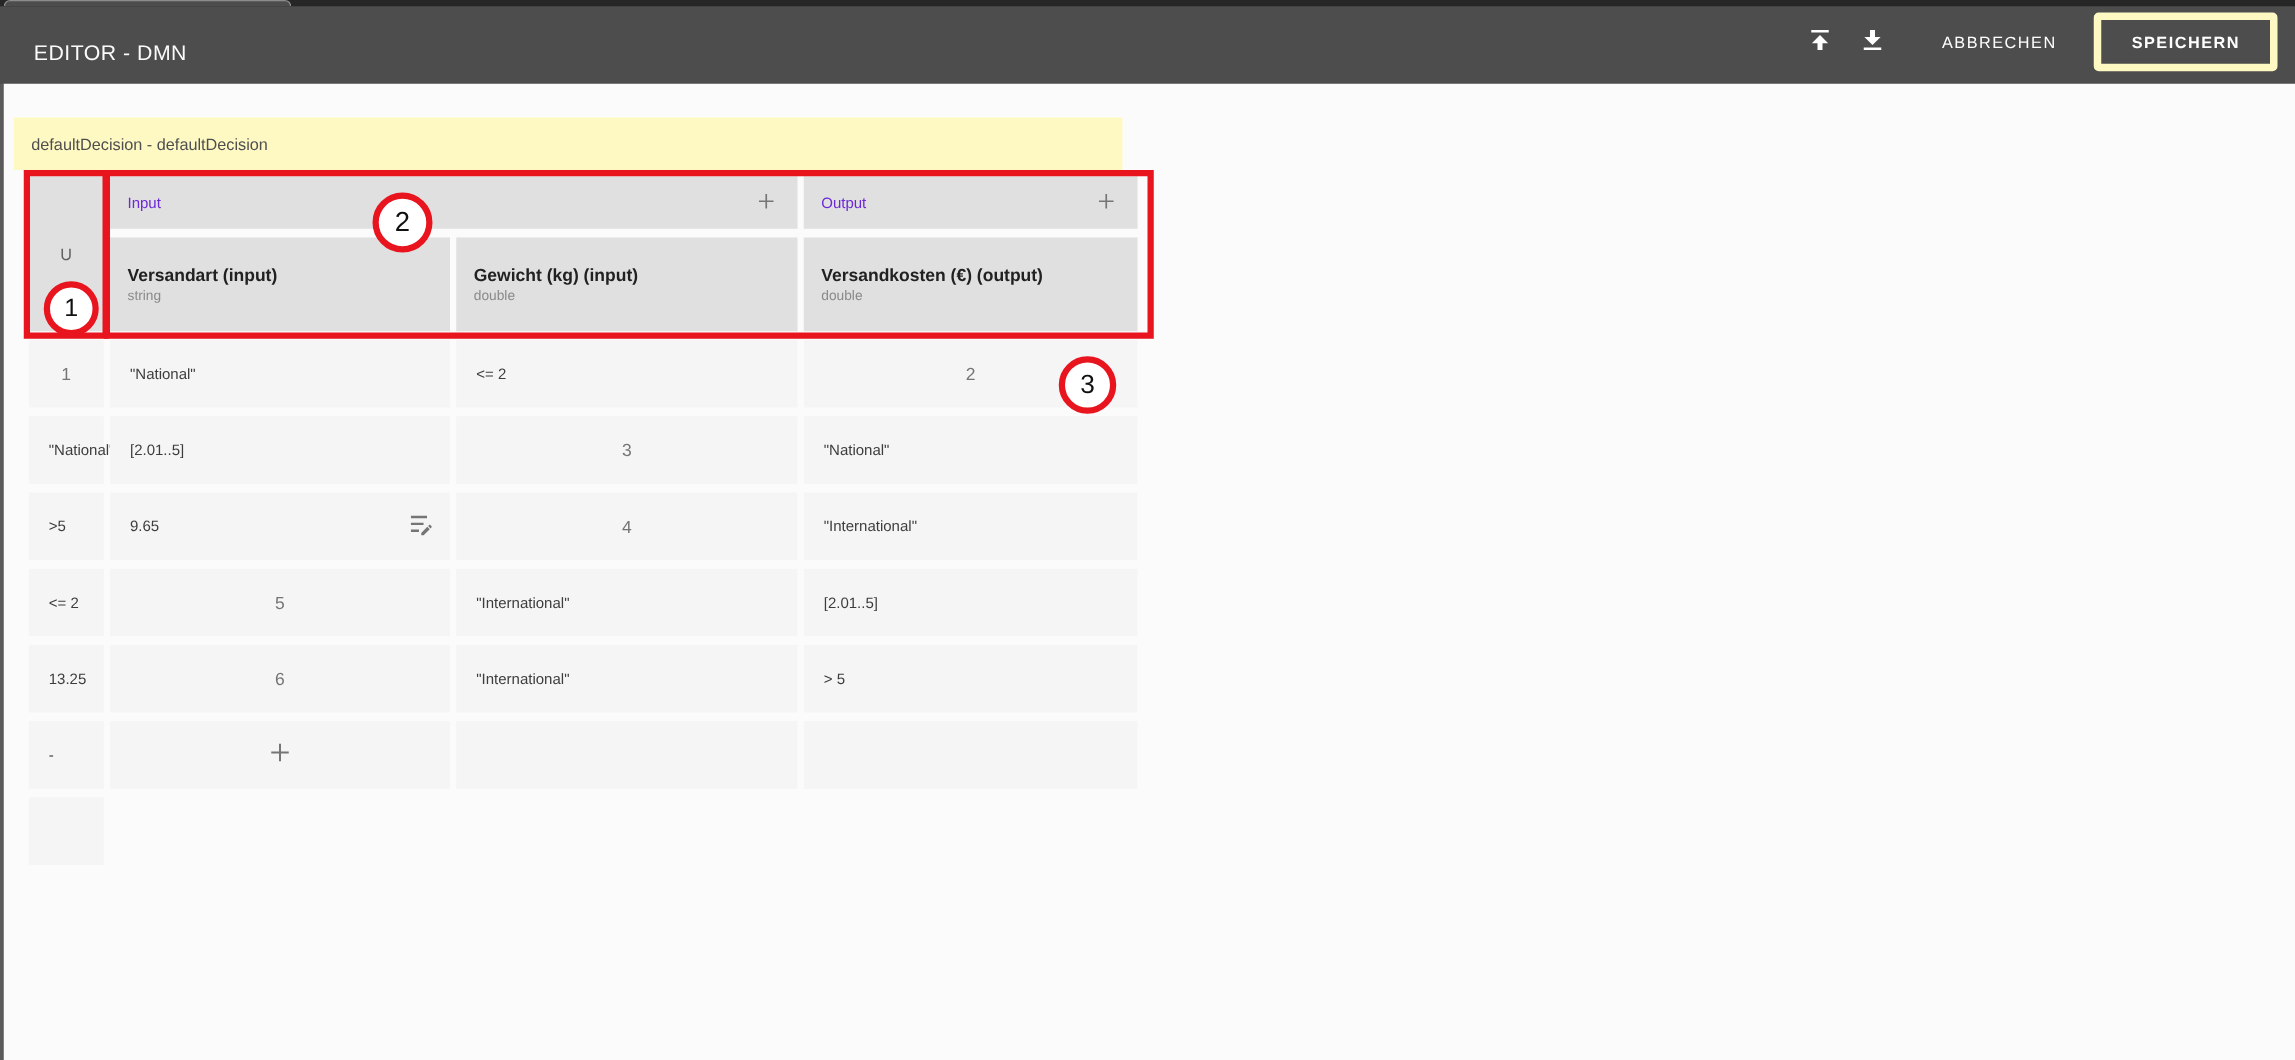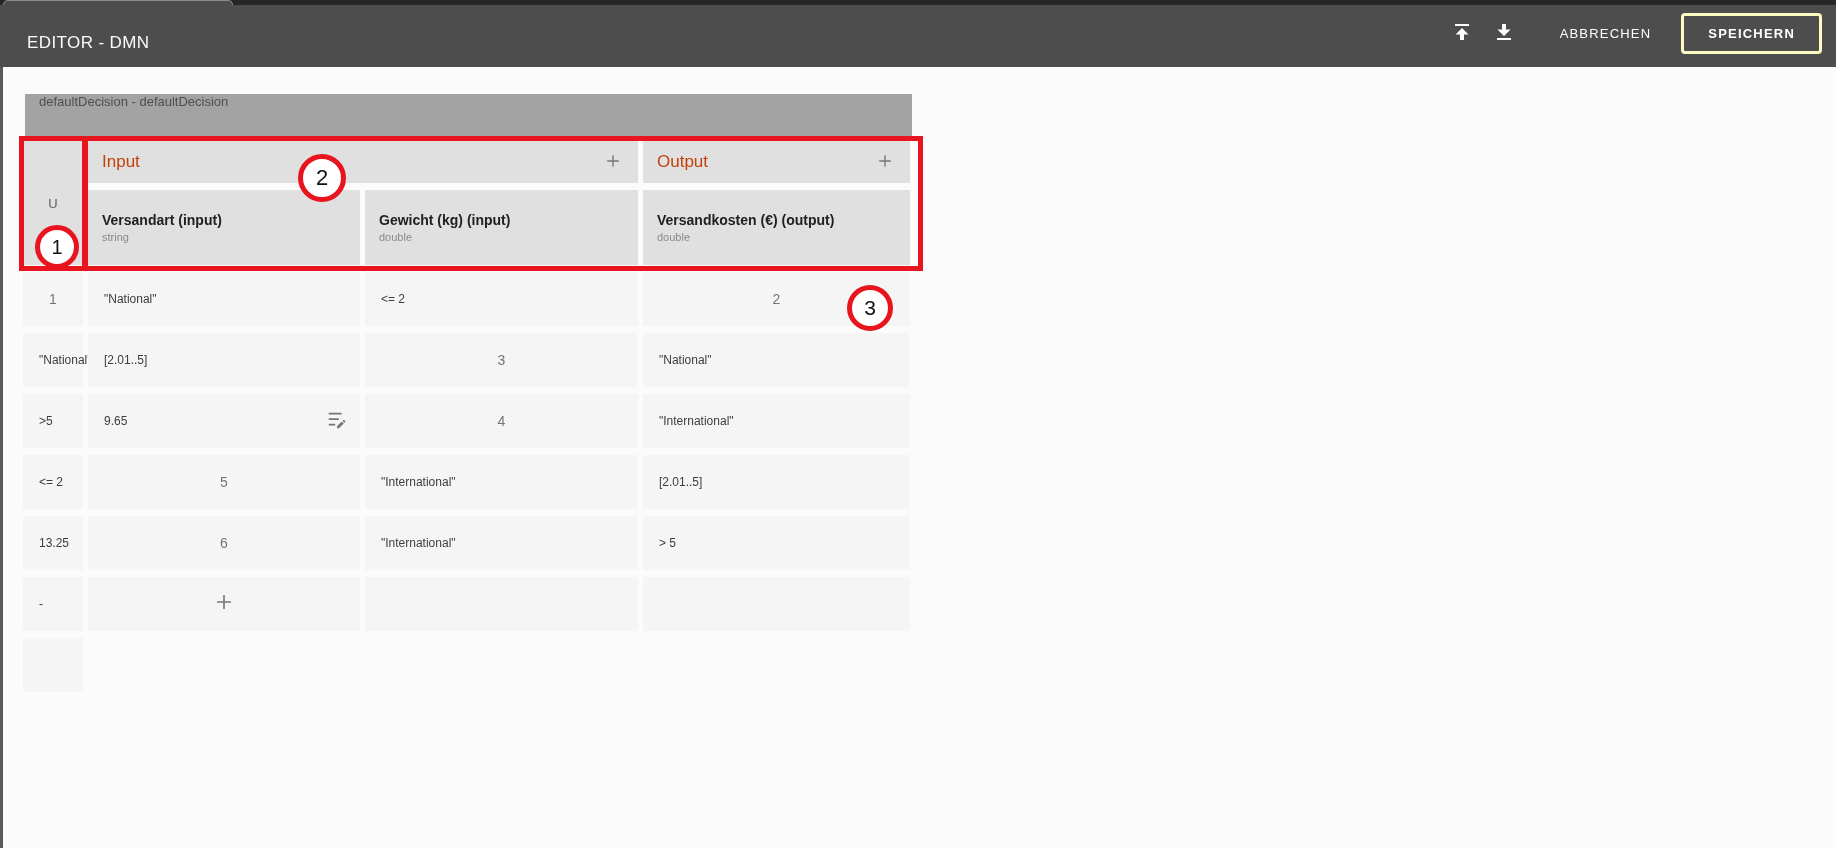--- a/index.html
+++ b/index.html
@@ -17,38 +17,38 @@
   .tab { position:absolute; left:3px; top:0; width:230px; height:5px; background:#4d4d4d;
          border:1px solid #8c8c8c; border-bottom:none; border-radius:6px 6px 0 0; }
   .topbar-title { position:absolute; left:27px; top:0; height:86px; display:flex; align-items:center;
          color:#fafafa; font-size:17px; font-weight:500; letter-spacing:.4px; }
   .topbar-actions { position:absolute; right:14px; top:0; height:67px; display:flex; align-items:center; }
   .iconbtn { background:none; border:none; width:24px; height:24px; padding:0; cursor:pointer;
          display:flex; align-items:center; justify-content:center; }
   .iconbtn + .iconbtn { margin-left:18px; }
   .textbtn { background:none; border:none; color:#fff; font-family:inherit; font-size:13px;
          font-weight:400; letter-spacing:1.2px; margin-left:44px; cursor:pointer; }
-  .savebtn { background:none; border:3px solid #fef9c3; border-radius:4px; color:#fff;
+  .savebtn { background:none; border:6px solid #fef9c3; border-radius:4px; color:#fff;
          font-family:inherit; font-size:13px; font-weight:600; letter-spacing:1.2px;
          padding:10px 24px; margin-left:30px; cursor:pointer; }
 
   
-  .card-title { position:absolute; left:25px; top:94px; width:887px; height:42px; background:#a3a3a3;
-         display:flex; padding-left:14px; font-size:13px; color:#4f4f4f; }
+  .card-title { position:absolute; left:11px; top:94px; width:887px; height:42px; background:#fef9c3;
+         display:flex; align-items:center; padding-left:14px; font-size:13px; color:#4f4f4f; }
 
   .dmn-grid { position:absolute; left:23px; top:141px;
          display:grid;
          grid-template-columns:60px 272px 273px 267px;
          grid-template-rows:42px 75px repeat(7, 54px);
          gap:7px 5px; }
   .hcell { background:#e0e0e0; }
   .dcell { background:#f5f5f5; }
   .hit-policy { grid-column:1; grid-row:1 / 3; display:flex; align-items:center; justify-content:center;
          color:#616161; font-size:13px; }
-  .group { display:flex; align-items:center; padding:0 14px; font-size:17px; color:#c2410c; font-weight:500; }
+  .group { display:flex; align-items:center; padding:0 14px; font-size:12px; color:#6d28d9; font-weight:500; }
   .group-input  { grid-column:2 / 4; grid-row:1; }
   .group-output { grid-column:4; grid-row:1; }
   .group .plusbtn { margin-left:auto; }
   .plusbtn { background:none; border:none; width:22px; height:22px; padding:0; cursor:pointer;
          display:flex; align-items:center; justify-content:center; }
   .colhead { grid-row:2; display:flex; flex-direction:column; justify-content:center; padding:0 14px; }
   .colhead .cname { font-size:14px; font-weight:700; color:#212121; }
   .colhead .ctype { font-size:11px; color:#8a8a8a; margin-top:3px; }
   .rownum { display:flex; align-items:center; justify-content:center; font-size:14px; color:#757575; }
   .val { display:flex; align-items:center; padding:0 12px 0 16px; font-size:12px; color:#3d3d3d; }

